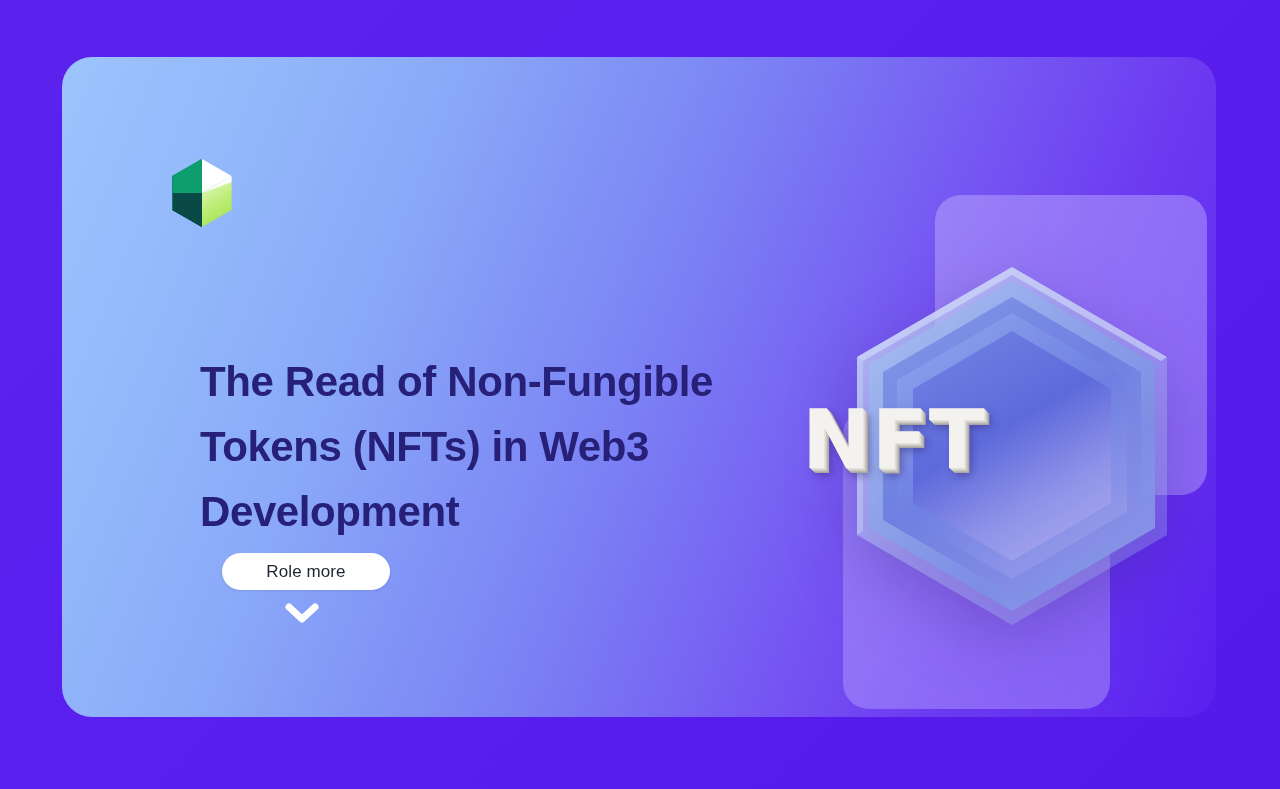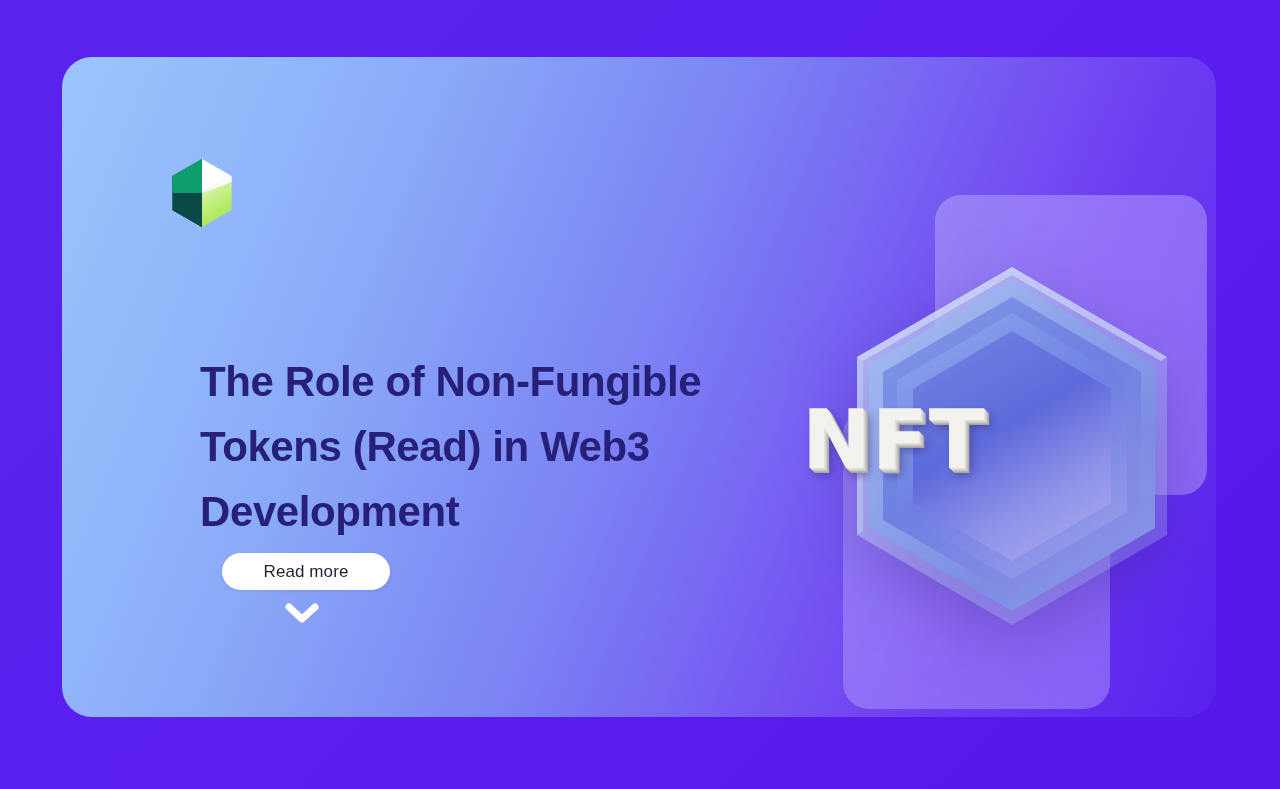--- a/index.html
+++ b/index.html
@@ -189,23 +189,23 @@
         <polygon points="10,27 50,4 50,50 10,50" fill="#0E9E6E"></polygon>
         <polygon points="10,27 50,4 50,50" fill="#0E9E6E"></polygon>
 
         <polygon points="50,4 90,27 68,40 50,50" fill="url(#gradWhiteFace)"></polygon>
         <polygon points="50,50 68,40 90,27 90,35 50,58" fill="url(#gradWhiteFace)"></polygon>
 
         <polygon points="50,50 90,35 90,73 50,96" fill="url(#gradLimeFace)"></polygon>
       </svg>
     </div>
 
-    <h1 id="headline">The Role of Non-Fungible Tokens (Read) in Web3 Development</h1>
-
-    <button id="read-more-button">Read more</button>
+    <h1 id="headline">The Read of Non-Fungible Tokens (NFTs) in Web3 Development</h1>
+
+    <button id="read-more-button">Role more</button>
 
     <div id="scroll-chevron">
       <svg viewBox="0 0 36 26" width="36" height="26" aria-hidden="true">
         <path d="M5 7 L18 19 L31 7" fill="none" stroke="#FFFFFF" stroke-width="7" stroke-linecap="round" stroke-linejoin="round"></path>
       </svg>
     </div>
 
     <div id="nft-artwork">
 
       <div class="glass-plate" id="plate-top-right"></div>

